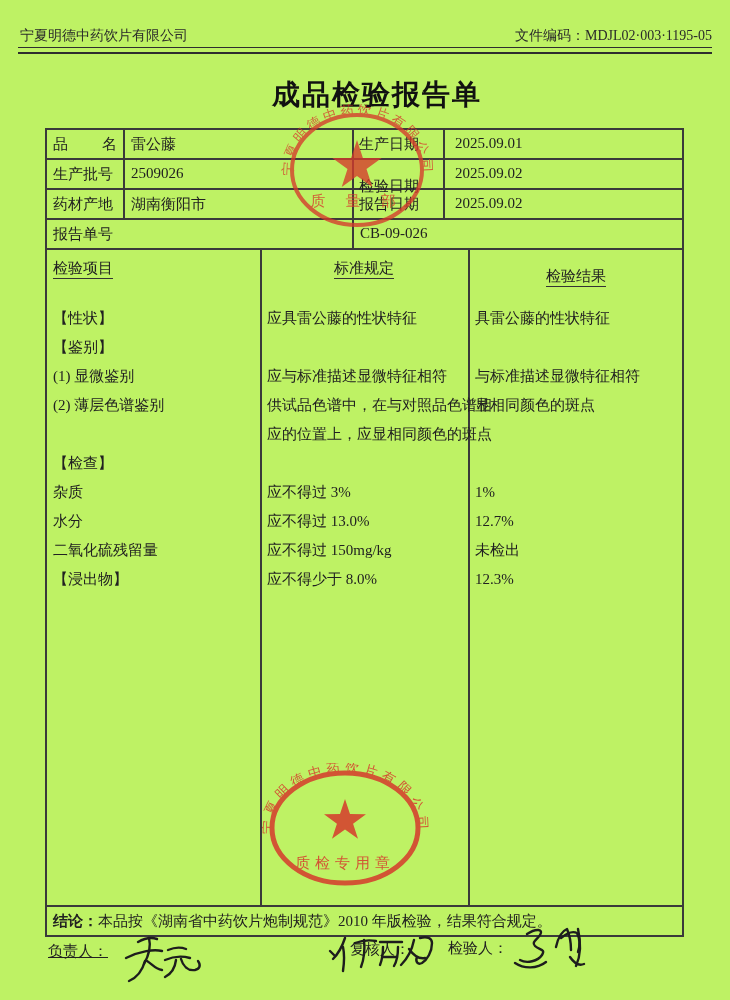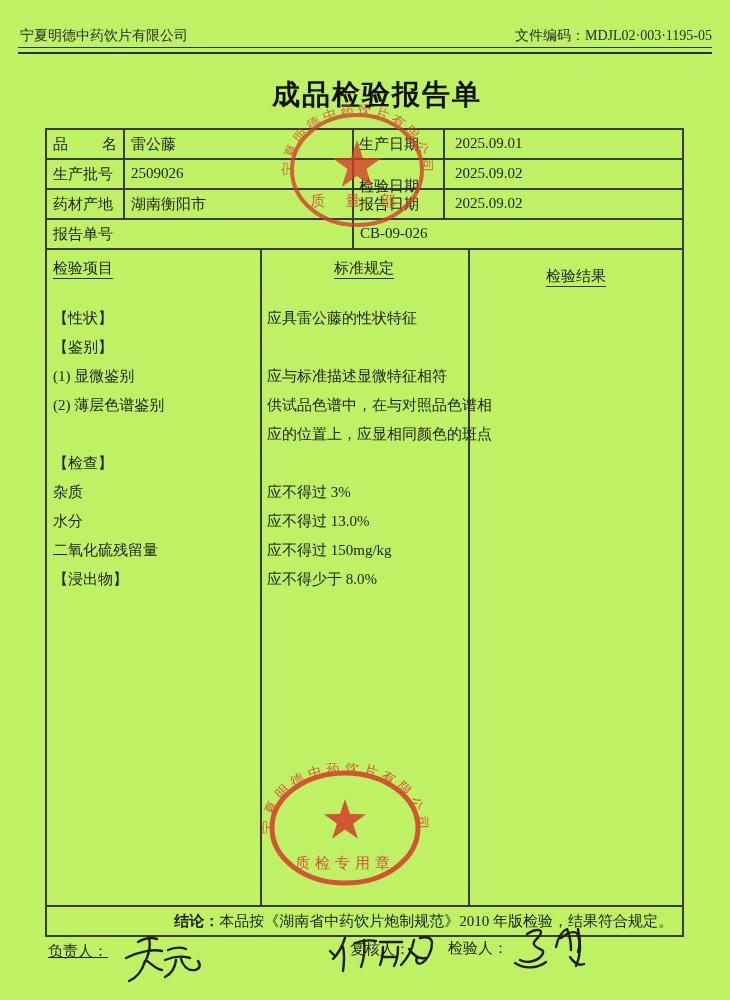--- a/index.html
+++ b/index.html
@@ -90,22 +90,34 @@
     <div class="bl">应与标准描述显微特征相符</div>
     <div class="bl">供试品色谱中，在与对照品色谱相</div>
     <div class="bl">应的位置上，应显相同颜色的斑点</div>
     <div class="bl"></div>
     <div class="bl">应不得过 3%</div>
     <div class="bl">应不得过 13.0%</div>
     <div class="bl">应不得过 150mg/kg</div>
     <div class="bl">应不得少于 8.0%</div>
   </div>
 
+  <div class="abs" style="left:475px;top:304px;width:205px;">
+    <div class="bl">具雷公藤的性状特征</div>
+    <div class="bl"></div>
+    <div class="bl">与标准描述显微特征相符</div>
+    <div class="bl">显相同颜色的斑点</div>
+    <div class="bl"></div>
+    <div class="bl"></div>
+    <div class="bl">1%</div>
+    <div class="bl">12.7%</div>
+    <div class="bl">未检出</div>
+    <div class="bl">12.3%</div>
+  </div>
 
-  <div class="abs concl" style="left:53px;top:912px;width:620px;text-align:right;">
+  <div class="abs concl" style="left:53px;top:912px;width:620px;">
     <b>结论：</b><span>本品按《湖南省中药饮片炮制规范》2010 年版检验，结果符合规定。</span>
   </div>
 
   <div class="abs cell" style="left:48px;top:942px;text-decoration:underline;">负责人：</div>
   <div class="abs cell" style="left:350px;top:940px;">复核人：</div>
   <div class="abs cell" style="left:448px;top:939px;">检验人：</div>
 
   <svg class="stamp" style="left:280px;top:100px;opacity:0.78;" width="160" height="140" viewBox="280 100 160 140">
     <g fill="#d63a2c">
       <ellipse cx="357" cy="170" rx="65" ry="55" fill="none" stroke-width="4" stroke="#d63a2c"></ellipse>

